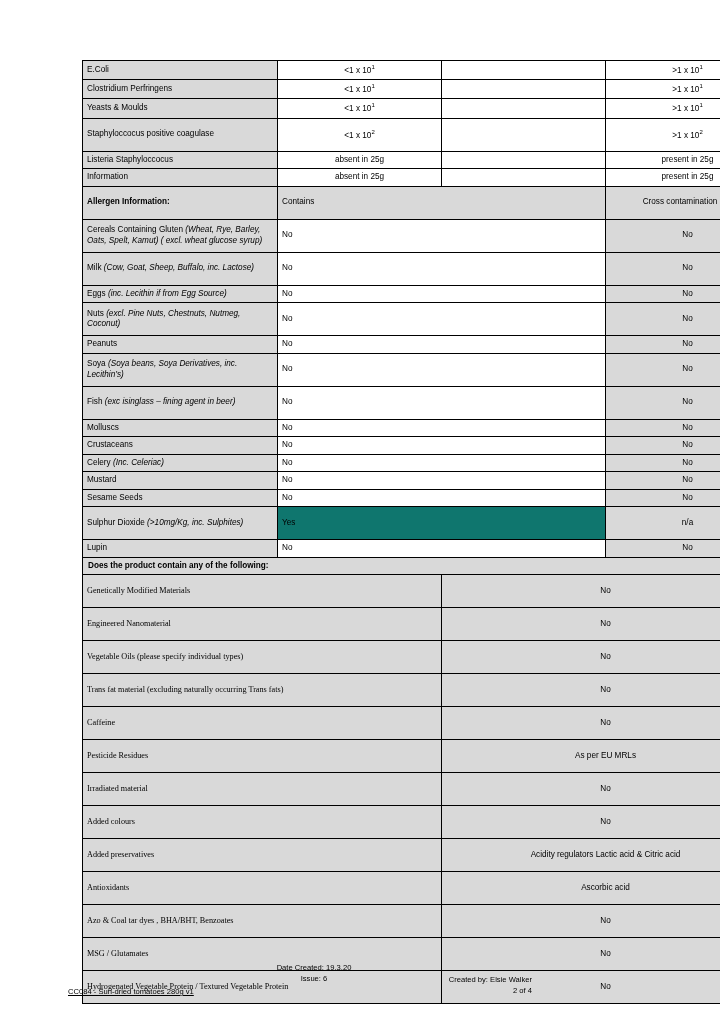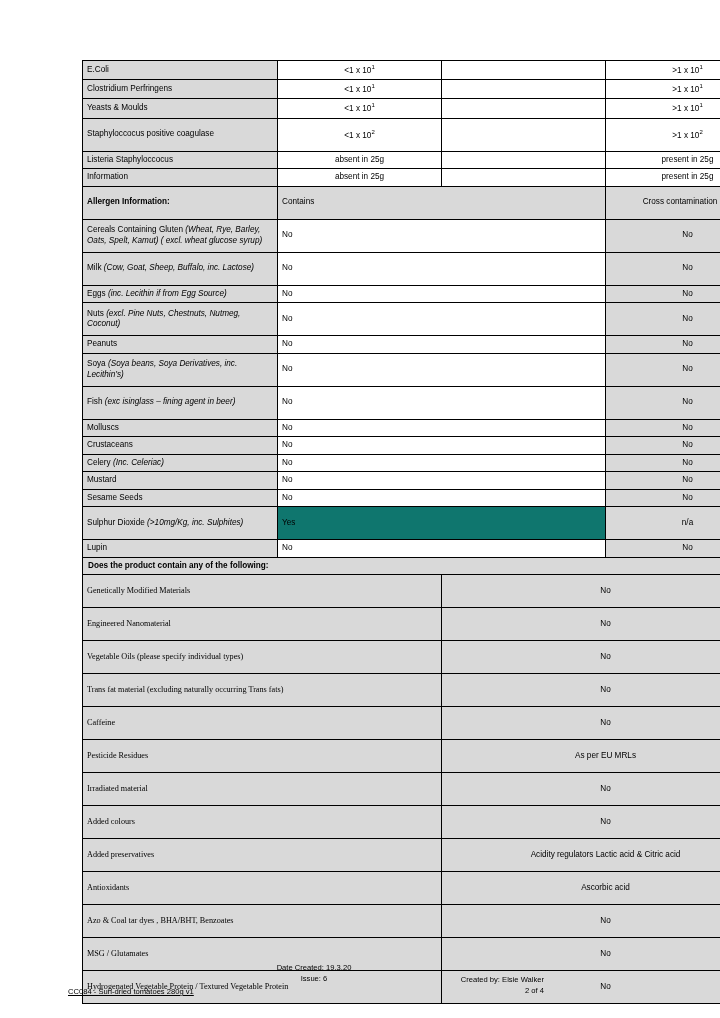--- a/index.html
+++ b/index.html
@@ -67,21 +67,21 @@
   .footer .center-block {
     position: absolute;
     left: 50%;
     transform: translateX(-50%);
     bottom: 12px;
     text-align: center;
     line-height: 1.45;
     margin-left: 8px;
   }
   .footer .right {
-    position: absolute; right: 0; bottom: 0;
+    position: absolute; right: 12px; bottom: 0;
     text-align: right;
     line-height: 1.45;
   }
 </style>
 </head>
 <body>
 
 <div class="page">
 
   <table class="doc">

